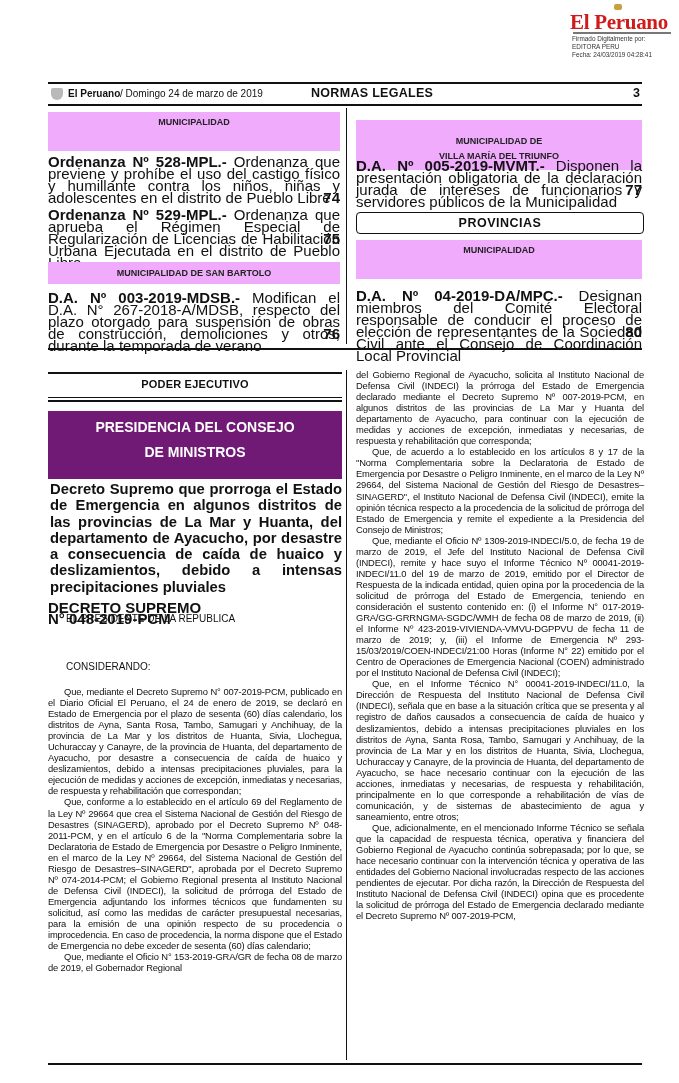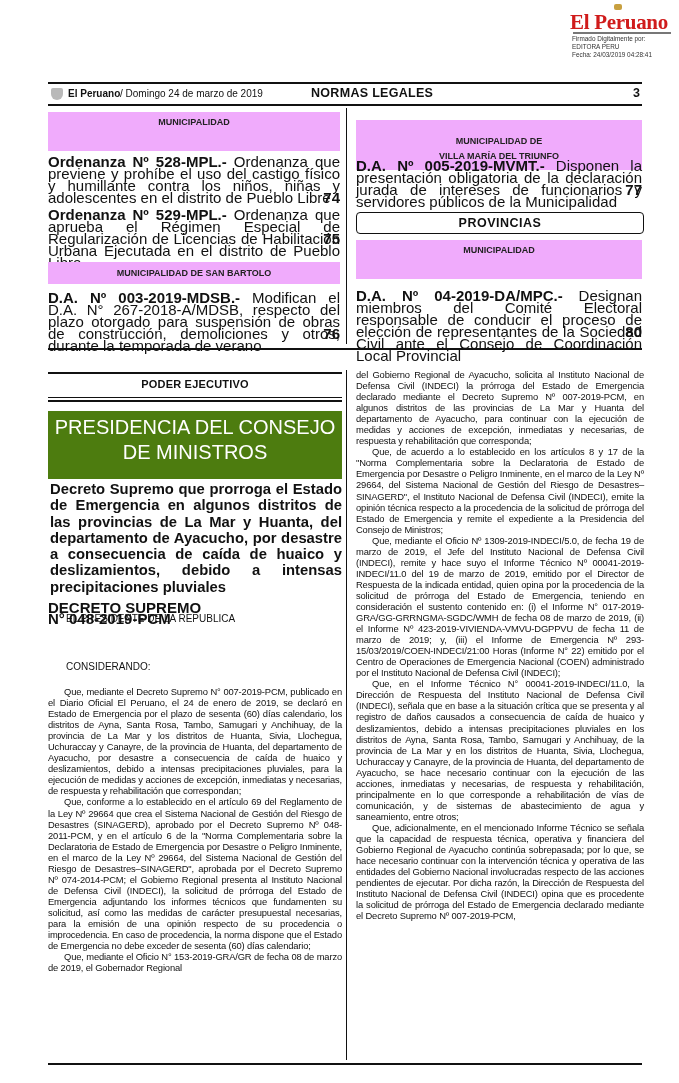--- a/index.html
+++ b/index.html
@@ -18,21 +18,21 @@
   .runhead .paper { position: absolute; left: 20px; top: 4px; font-size: 10px; font-weight: bold; }
   .runhead .date { position: absolute; left: 72px; top: 4px; font-size: 10px; }
   .runhead .section { position: absolute; left: 235px; top: 2px; font-size: 12.5px; font-weight: 900; letter-spacing: 0.3px; padding-left: 28px; }
   .runhead .page { position: absolute; right: 2px; top: 2px; font-size: 12.5px; font-weight: 900; }
 
   
   .vdiv { position: absolute; width: 1px; background: #111; }
 
   
   .graybox { position: absolute; background: #f0abfc; text-align: center; font-size: 9px; color: #222; font-weight: bold; line-height: 15px; }
-  .graybox.big { background: #4d7c0f; color: #fff; font-size: 20px; line-height: 25px; font-weight: normal; }
+  .graybox.big { background: #701a75; color: #fff; font-size: 14px; line-height: 25px; font-weight: bold; }
 
   .entry { position: absolute; font-size: 15px; line-height: 12px; text-align: justify; color: #111; }
   .entry b { font-weight: 900; }
   .entry .pg { position: absolute; right: 0; bottom: 0; font-weight: 900; }
 
   .hrule { position: absolute; height: 2px; background: #111; }
   .hrule.thin { height: 1px; }
 
   .provincias { position: absolute; left: 356px; top: 212px; width: 286px; height: 20px; border: 1px solid #111; border-radius: 4px; text-align: center; font-size: 12.5px; font-weight: 900; line-height: 20px; letter-spacing: 0.5px; }
 

